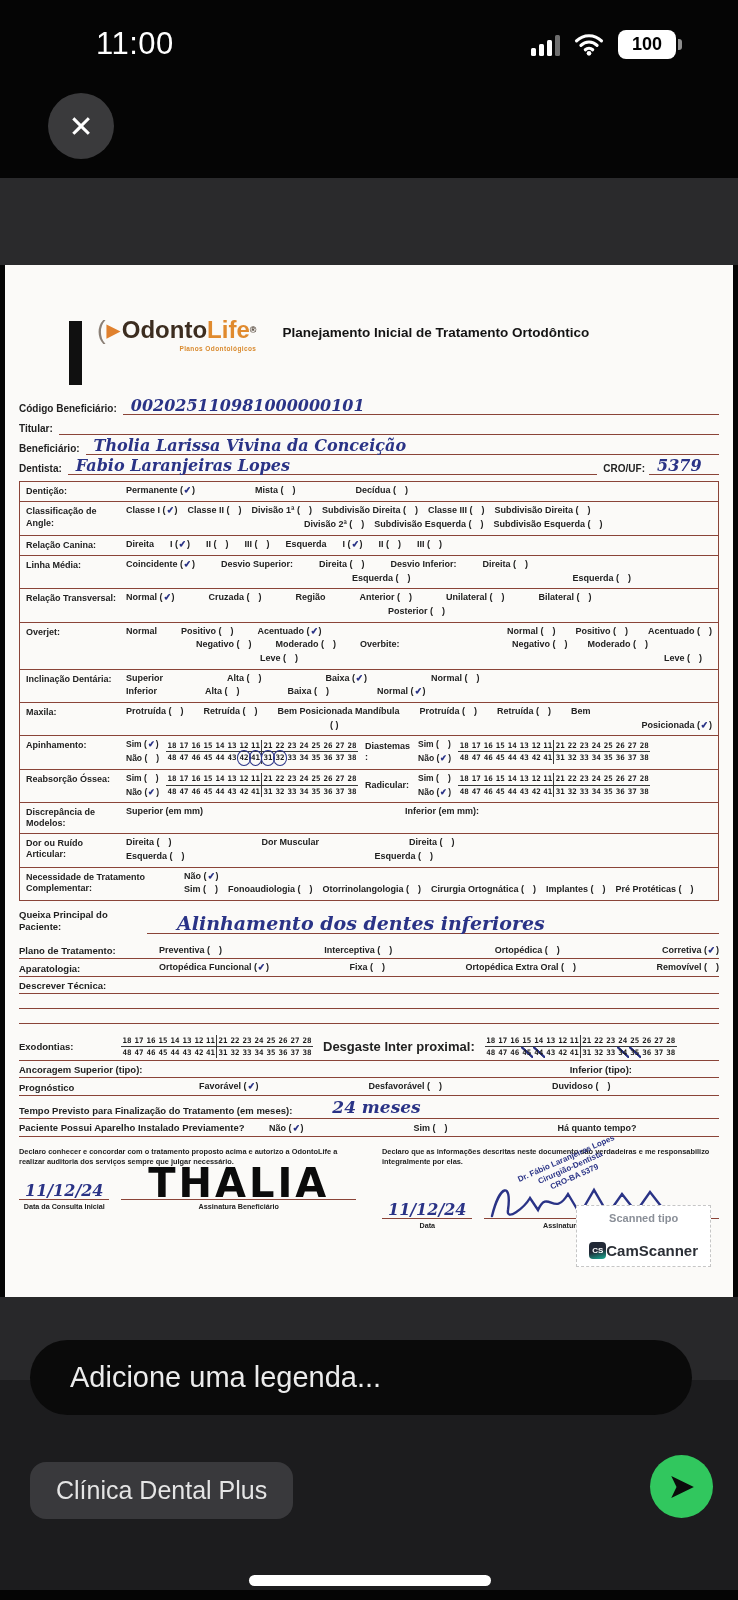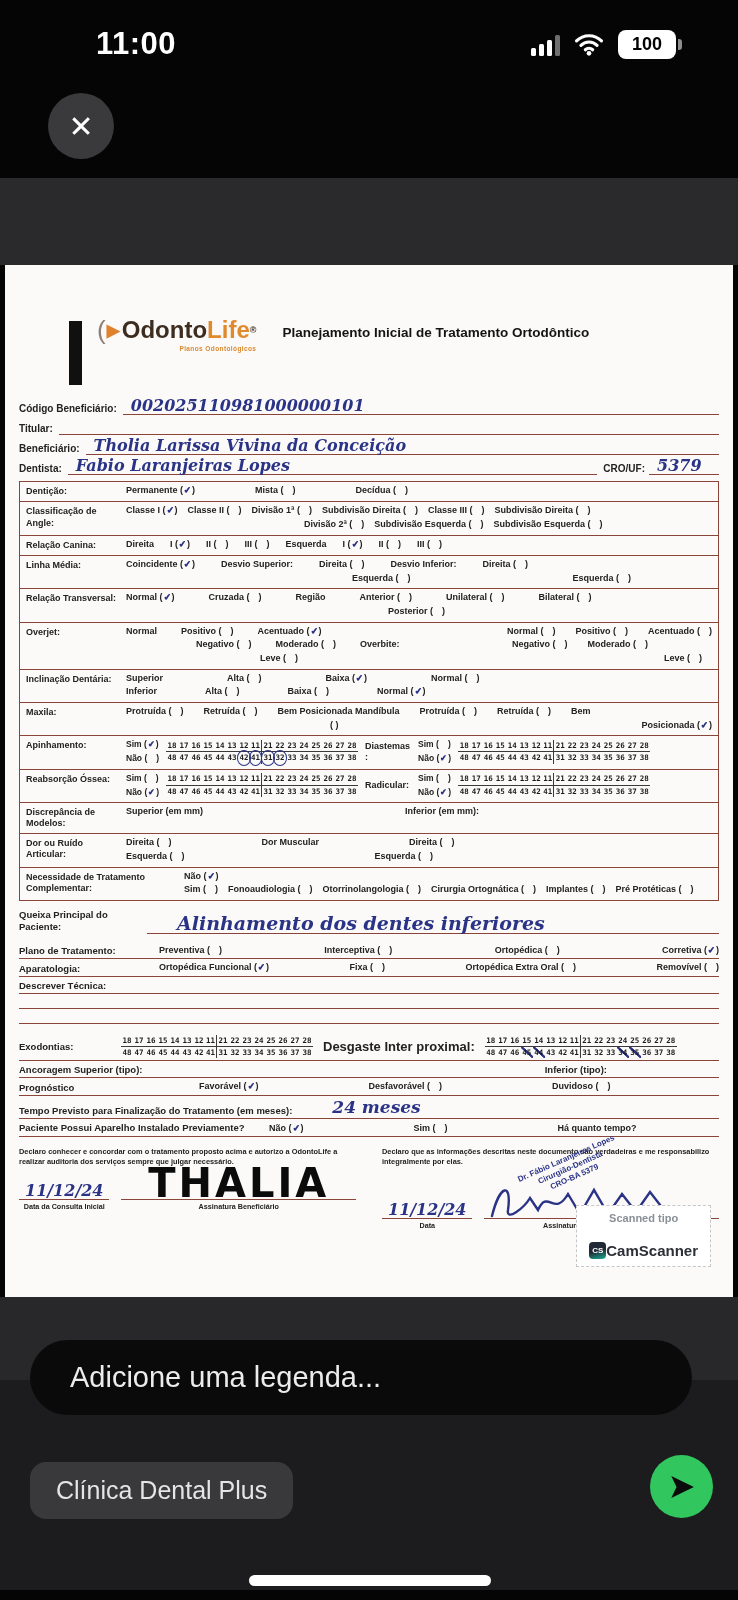--- a/index.html
+++ b/index.html
@@ -1,21 +1,21 @@
 <!DOCTYPE html>
 <html><head>
 <meta charset="utf-8">
 <style>
   *{margin:0;padding:0;box-sizing:border-box}
   html,body{width:738px;height:1600px;background:#000;font-family:"Liberation Sans",sans-serif;overflow:hidden}
   .screen{position:absolute;inset:0;width:738px;height:1600px;background:#050505}
 
   
   .statusbar{position:absolute;left:0;top:0;width:738px;height:90px}
-  .sb-time{position:absolute;left:96px;top:26px;color:#fff;font-size:31px;font-weight:700;letter-spacing:.5px}
+  .sb-time{position:absolute;left:96px;top:26px;color:#fff;font-size:31px;font-weight:400;letter-spacing:.5px}
   .sb-icons{position:absolute;right:62px;top:30px;display:flex;align-items:center;gap:14px}
   .sig{display:flex;align-items:flex-end;gap:3px;height:22px}
   .sig i{display:block;width:5px;border-radius:1.5px;background:#fff}
   .sig i.dim{background:#6e6e6e}
   .batt{position:relative;width:58px;height:29px;background:#fff;border-radius:8px;display:flex;align-items:center;justify-content:center;color:#000;font-size:18px;font-weight:700}
   .batt::after{content:"";position:absolute;right:-6px;top:9px;width:4px;height:11px;background:rgba(255,255,255,.55);border-radius:0 3px 3px 0}
 
   
   .close-btn{position:absolute;left:48px;top:93px;width:66px;height:66px;border-radius:50%;background:#3a3a3c;color:#fff;font-size:30px;display:flex;align-items:center;justify-content:center;border:none;cursor:pointer}
   .band-top{position:absolute;left:0;top:178px;width:738px;height:87px;background:#2a2a2c}
@@ -715,21 +715,21 @@
               <span>36</span>
               <span>37</span>
               <span>38</span>
             </span>
           </span>
       </div>
 
       <div class="sec">
         <span class="slab">Ancoragem Superior (tipo):</span>
         <span style="flex:1"></span>
-        <span class="slab" style="margin-right:112px">Inferior (tipo):</span>
+        <span class="slab" style="margin-right:87px">Inferior (tipo):</span>
       </div>
 
       <div class="sec">
         <span class="slab" style="width:170px">Prognóstico</span>
         <span class="iline" style="flex:1;gap:110px">
             <span class="fi">Favorável (<em class="ck">✔</em>)</span>
             <span class="fi">Desfavorável (<em class="ck">&nbsp;</em>)</span>
             <span class="fi">Duvidoso (<em class="ck">&nbsp;</em>)</span>
           </span>
       </div>

